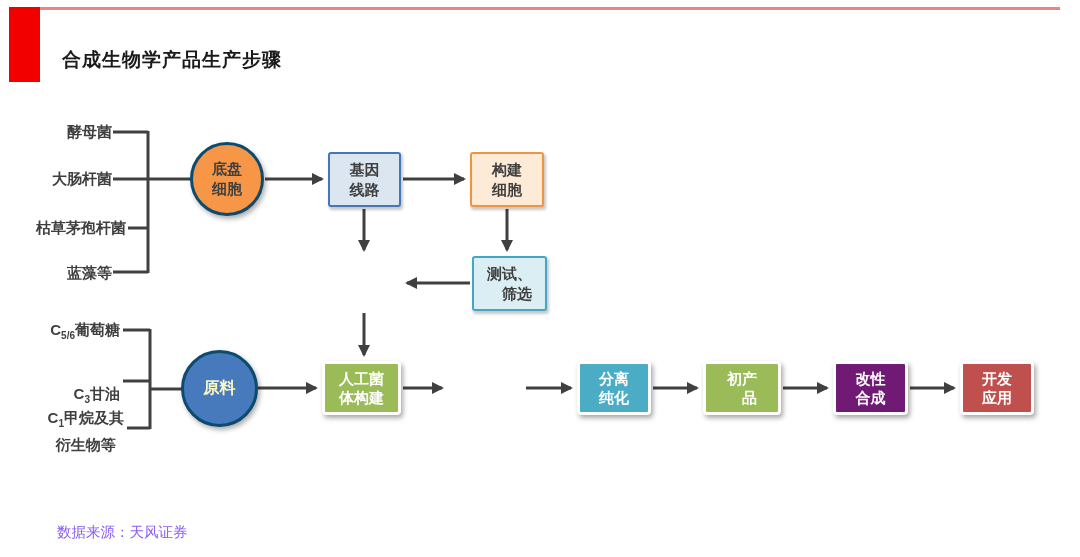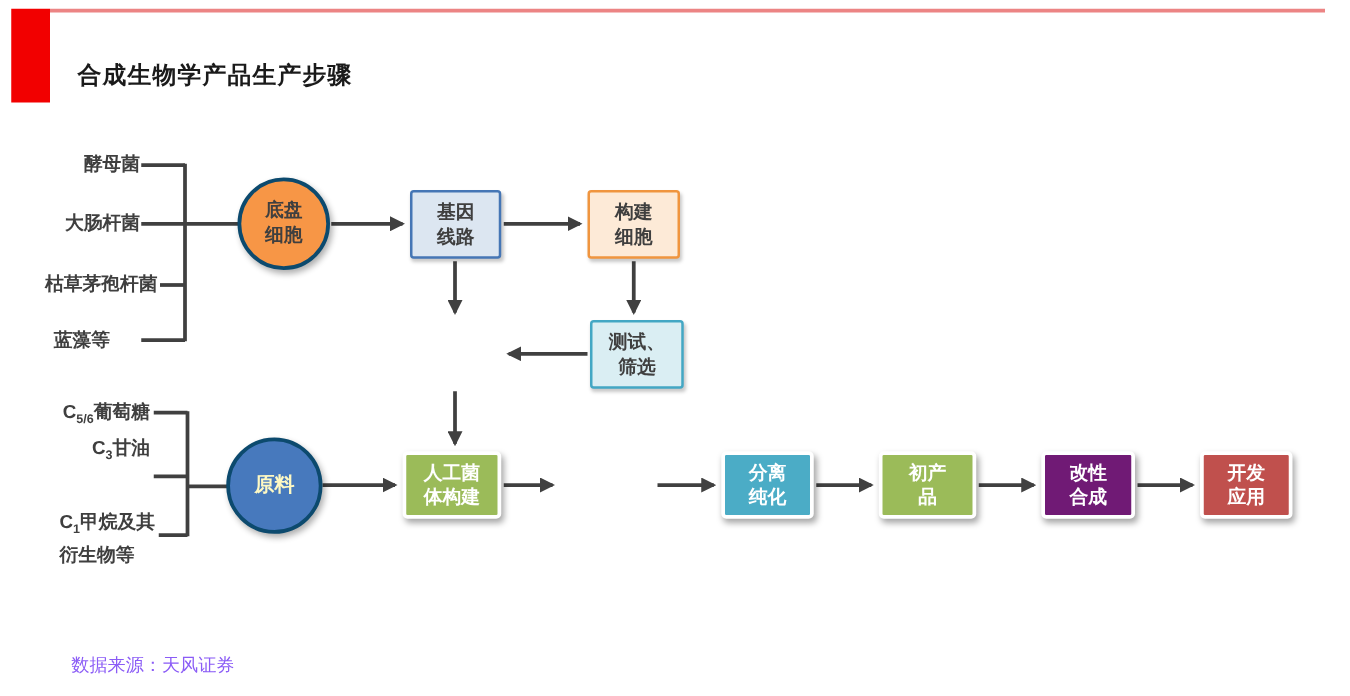--- a/index.html
+++ b/index.html
@@ -10,25 +10,25 @@
   }
   
   .accent-block { position:absolute; left:9px; top:7px; width:31px; height:75px; background:#f20000; }
   .accent-line  { position:absolute; left:40px; top:7px; width:1020px; height:3px; background:#ec8484; }
   .page-title   { position:absolute; left:62px; top:31px; font-size:19px; font-weight:700; color:#1a1a1a; letter-spacing:1px;margin-top:16px; }
   
   .wires { position:absolute; left:0; top:0; width:1080px; height:557px; }
   
   .in-label { position:absolute; color:#3f3f3f; font-weight:600; font-size:15px; line-height:20px; white-space:nowrap; }
   .in-label sub { font-size:10px; }
-  .two-line { text-align:left; line-height:21px; }
+  .two-line { text-align:center; line-height:21px; }
   
   .node {
     position:absolute; display:flex; align-items:center; justify-content:center;
-    text-align:center; font-weight:700; font-size:15px; line-height:1.3; white-space:pre-line;
+    text-align:right; font-weight:700; font-size:15px; line-height:1.3; white-space:pre-line;
   }
   .outline { border:2.5px solid; border-radius:3px; color:#3f3f3f; box-shadow:1.5px 2.5px 3px rgba(0,0,0,.22); }
   .ob-blue   { background:#dce6f1; border-color:#4576b5; }
   .ob-orange { background:#fdead7; border-color:#f0953f; }
   .ob-red    { background:#f2dcdb; border-color:#c0504d; }
   .ob-aqua   { background:#daeef3; border-color:#43a7c4; }
   .solid { border:3px solid #fff; border-radius:4px; color:#fff; box-shadow:2px 3px 5px rgba(0,0,0,.35); }
   .s-green  { background:#9bbb59; }
   .s-purple { background:#8064a2; }
   .s-aqua   { background:#4bacc6; }
@@ -49,23 +49,23 @@
   .p-strain  { left:322px; top:361px; width:79px; height:54px; }
   .p-ferment { left:448px; top:361px; width:76px; height:54px; }
   .p-sep     { left:577px; top:361px; width:74px; height:54px; }
   .p-primary { left:703px; top:361px; width:78px; height:54px; }
   .p-mod     { left:833px; top:361px; width:75px; height:54px; }
   .p-dev     { left:960px; top:361px; width:74px; height:54px; }
   
   .l-yeast    { right:968px; top:122px; }
   .l-ecoli    { right:968px; top:169px; }
   .l-bacillus { right:954px; top:218px; }
-  .l-cyano    { right:992px; top:263px;font-family:Liberation Serif, serif; }
+  .l-cyano    { right:968px; top:263px;font-family:Liberation Serif, serif; }
   .l-glucose  { right:960px; top:320px; }
-  .l-glycerol { right:960px; top:349px; }
+  .l-glycerol { right:960px; top:384px; }
   .l-methane  { right:956px; top:407px; }
   
   .source-note { position:absolute; left:57px; top:513px; font-family:"Liberation Serif", serif; font-size:14.5px; color:#8b5cf6;margin-top:10px; }
 </style>
 </head>
 <body>
 
 <div class="canvas">
 
   <div class="accent-block"></div>

